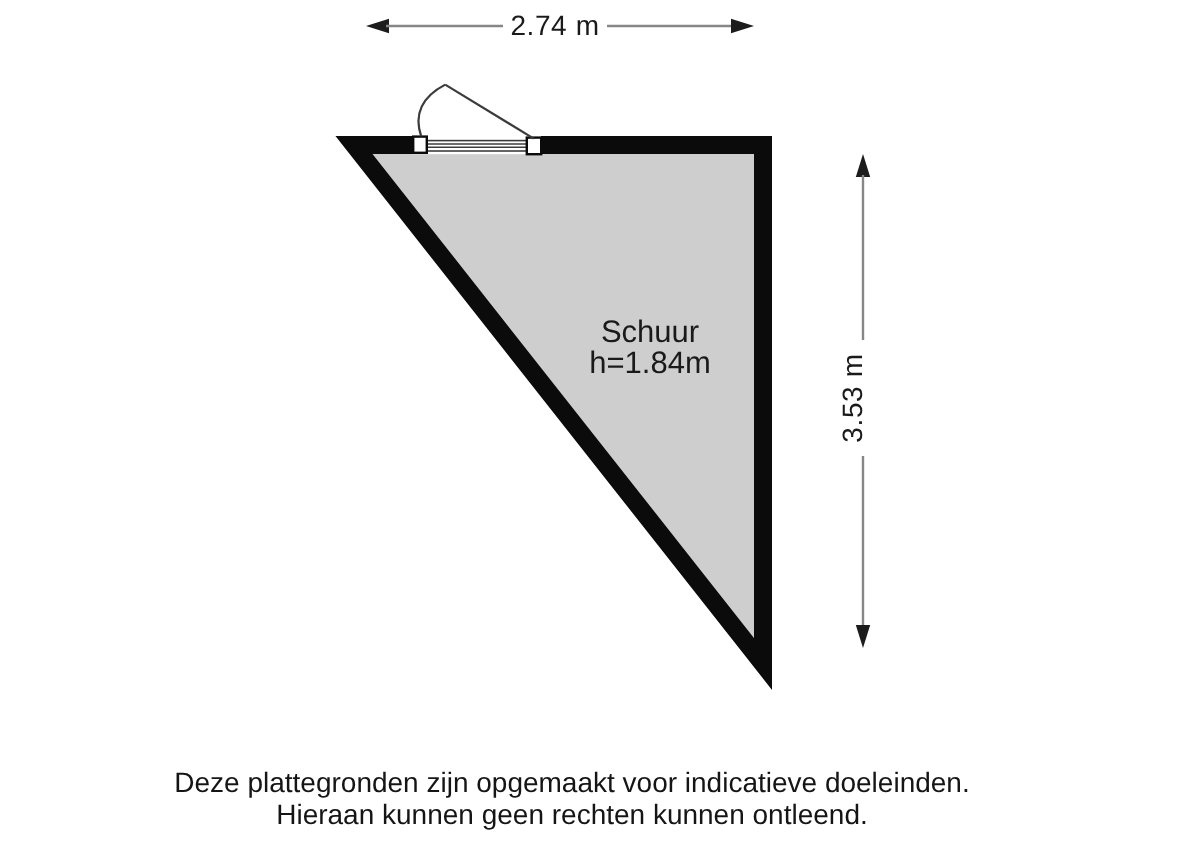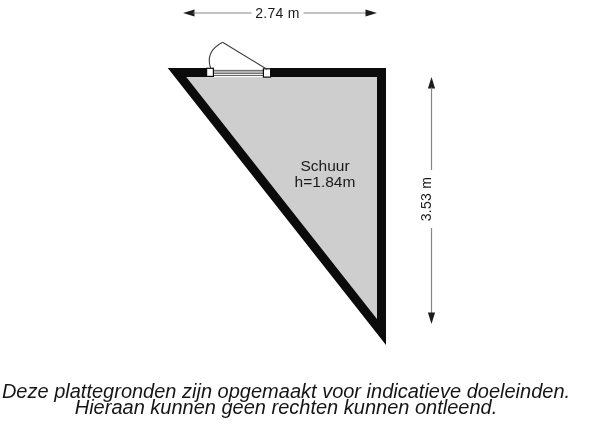--- a/index.html
+++ b/index.html
@@ -17,24 +17,23 @@
   .dim-label{font-size:14px;fill:var(--text,#1a1a1a);letter-spacing:.3px;}
   .room-shell{fill:var(--floor,#cecece);stroke:var(--wall,#0b0b0b);stroke-width:9;stroke-linejoin:miter;}
   .door-clear{fill:#ffffff;stroke:none;}
   .door-stroke{stroke:var(--door,#3c3c3c);fill:none;stroke-width:1.1;}
   .door-thin{stroke:var(--door,#3c3c3c);stroke-width:.8;fill:#ffffff;}
   .door-jamb{fill:#ffffff;stroke:var(--wall,#0b0b0b);stroke-width:1.2;}
   .room-label{font-size:15.5px;fill:var(--text,#1a1a1a);}
   .disclaimer{
     position:absolute;left:0;right:0;top:384px;
     text-align:center;
-    font-size:20px;line-height:15.5px;
+    font-size:14px;line-height:15.5px;
     color:#151515;
     white-space:nowrap;
-    font-style:italic;
   }
 </style>
 </head>
 <body>
 
 <div class="stage">
 
   <svg class="plan-svg" width="600" height="424" viewBox="0 0 600 424">
 
     <g>

